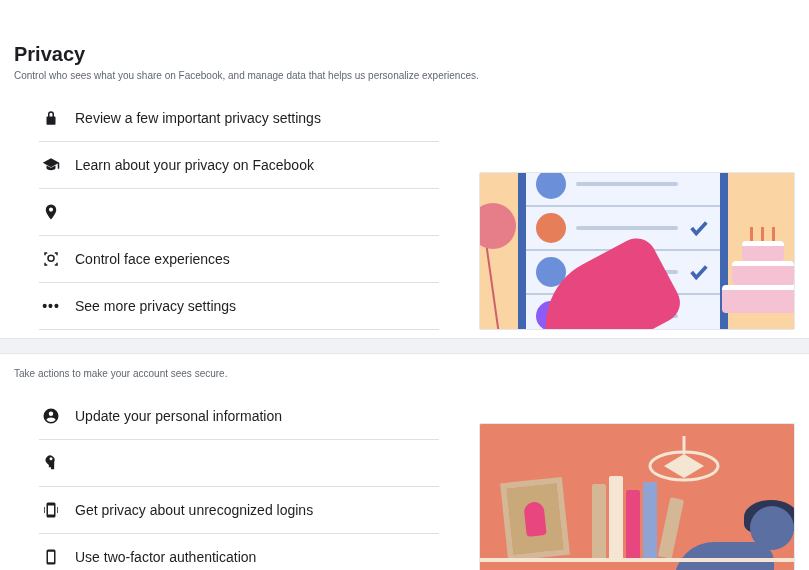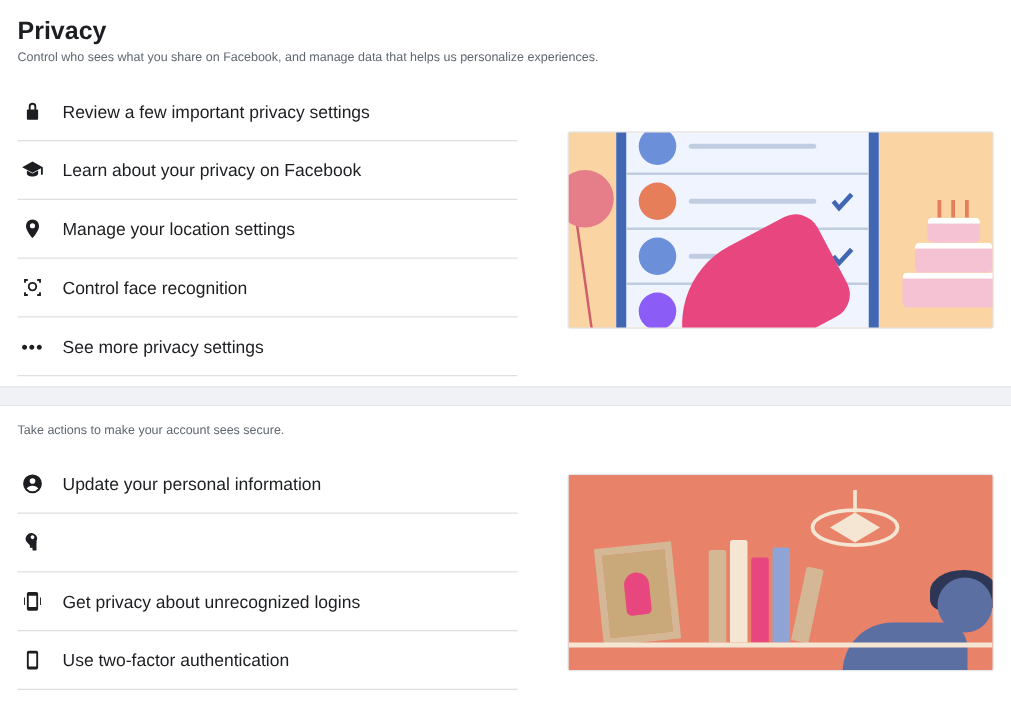--- a/index.html
+++ b/index.html
@@ -11,30 +11,32 @@
     }
     .section {
       padding: 14px 14px 8px 14px;
       background: #fff;
     }
     .section-title {
       font-size: 20px;
       font-weight: 700;
       color: #1c1e21;
       margin-bottom: 4px;
+      margin-top: 29px;
     }
     .section-subtitle {
       font-size: 10px;
       color: #606770;
       margin-bottom: 14px;
     }
     .section-body {
       display: flex;
       gap: 40px;
-      align-items: center;
+      align-items: flex-end;
+      margin-left: 25px;
     }
     .settings-list {
       flex: 0 0 400px;
     }
     .settings-item {
       display: flex;
       align-items: center;
       gap: 14px;
       padding: 13px 2px;
       border-bottom: 1px solid #dddfe2;
@@ -261,30 +263,29 @@
         </span>
         <span>Learn about your privacy on Facebook</span>
       </div>
 
       <div class="settings-item">
         <span class="icon">
           <svg viewBox="0 0 24 24">
               <path d="M12 2a7 7 0 00-7 7c0 5.25 7 13 7 13s7-7.75 7-13a7 7 0 00-7-7zm0 9.5A2.5 2.5 0 1112 6a2.5 2.5 0 010 5.5z"></path>
             </svg>
         </span>
-        <span>Manage your location settings</span>
       </div>
 
       <div class="settings-item">
         <span class="icon">
           <svg viewBox="0 0 24 24">
               <path d="M12 6a5 5 0 100 10 5 5 0 000-10zm0 8a3 3 0 110-6 3 3 0 010 6zM3 3h4v2H5v2H3V3zm14 0h4v4h-2V5h-2V3zM3 17h2v2h2v2H3v-4zm16 0h2v4h-4v-2h2v-2z"></path>
             </svg>
         </span>
-        <span>Control face recognition</span>
+        <span>Control face experiences</span>
       </div>
 
       <div class="settings-item">
         <span class="icon">
           <span class="more-dots">•••</span>
         </span>
         <span>See more privacy settings</span>
       </div>
 
     </div>

